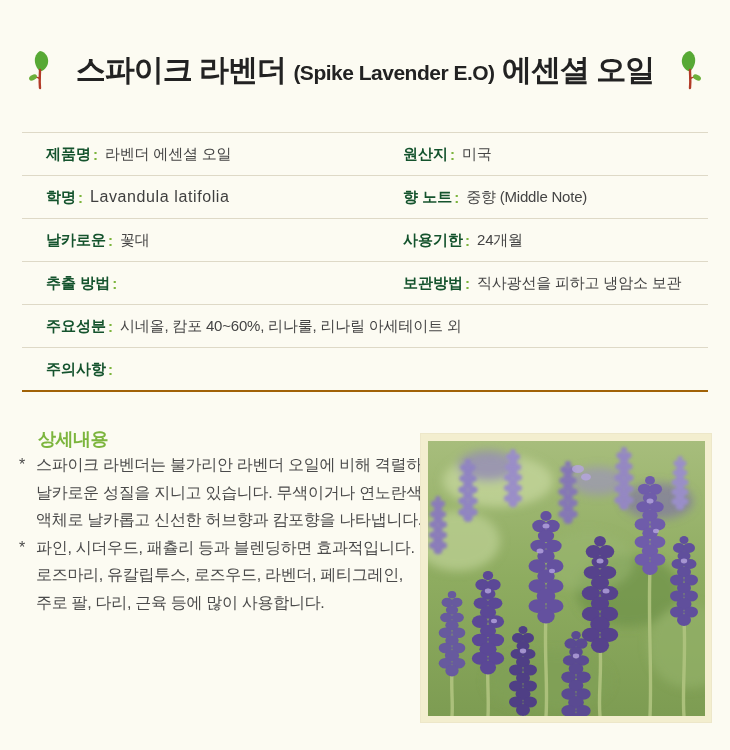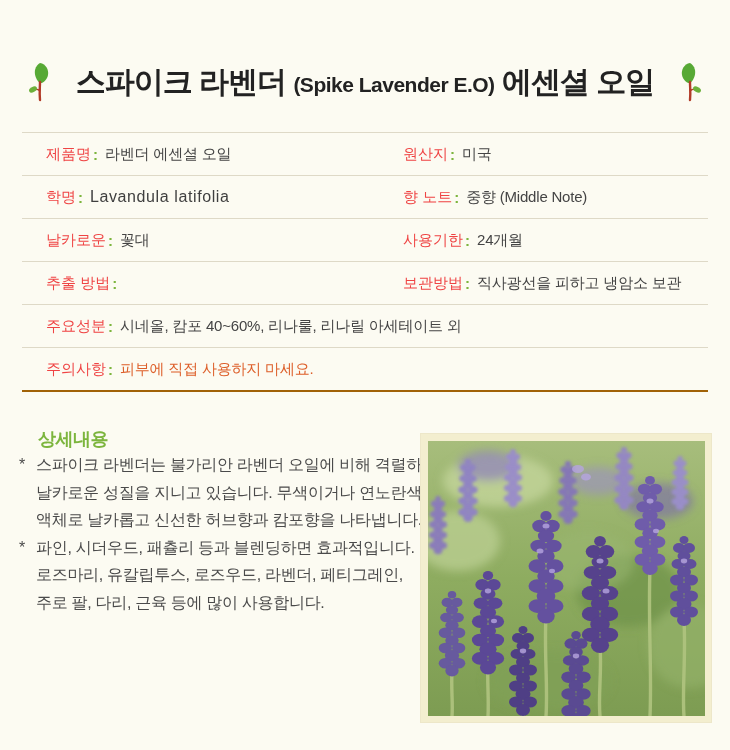--- a/index.html
+++ b/index.html
@@ -4,21 +4,21 @@
 <style>
   html,body{margin:0;padding:0;}
   body{
     width:730px;height:750px;position:relative;overflow:hidden;
     background:#FCFBF2;
     font-family:"Liberation Sans","DejaVu Sans",sans-serif;
     color:#4a4a4a;
   }
   
   .title-bar{
-    position:absolute;top:58px;left:0;width:730px;height:48px;
+    position:absolute;top:46px;left:0;width:730px;height:48px;
     display:flex;align-items:center;justify-content:center;gap:24px;
   }
   .title-text{white-space:nowrap;color:#222;font-weight:bold;}
   .title-text .ko{font-size:30px;letter-spacing:-1px;}
   .title-text .en{font-size:21px;letter-spacing:-0.5px;}
   .sapling{width:24px;height:40px;flex:0 0 auto;}
   .sapling.flip{transform:scaleX(-1);}
   
   .spec-table{
     position:absolute;left:22px;top:132px;width:686px;
@@ -26,21 +26,21 @@
   .spec-row{
     display:flex;align-items:center;height:42px;
     border-top:1px solid #DED9C7;
     font-size:15px;
   }
   .spec-row:last-child{border-bottom:2px solid #a16207;}
   .cell{display:flex;align-items:center;white-space:nowrap;}
   .cell.left{flex:0 0 381px;padding-left:24px;box-sizing:border-box;}
   .cell.right{flex:1;}
   .cell.full{flex:1;padding-left:24px;box-sizing:border-box;}
-  .lbl{color:#ef4444;font-weight:normal;}
+  .lbl{color:#14532d;font-weight:bold;}
   .colon{color:#7CB53D;font-weight:bold;margin:0 2px;}
   .val{color:#444;margin-left:5px;letter-spacing:-0.2px;}
   .val.latin{letter-spacing:0.6px;color:#3f3f3f;font-size:16px;text-align:center;}
   .val.warning{color:#DD5F2A;}
   
   .detail-heading{
     position:absolute;left:38px;top:427px;
     color:#7CB53D;font-size:18px;font-weight:bold;letter-spacing:-0.5px;text-align:right;
   }
   .detail-text{
@@ -139,21 +139,20 @@
       <span class="lbl">주요성분</span>
         <span class="colon"> : </span>
         <span class="val">시네올, 캄포 40~60%, 리나룰, 리나릴 아세테이트 외</span>
     </div>
   </div>
 
   <div class="spec-row">
     <div class="cell full">
       <span class="lbl">주의사항</span>
         <span class="colon"> : </span>
-        <span class="val warning">피부에 직접 사용하지 마세요.</span>
     </div>
   </div>
 
 </div>
 
 <div class="detail-heading">상세내용</div>
 
 <div class="detail-text">
   <div class="bullet">
     <span class="marker">*</span>

